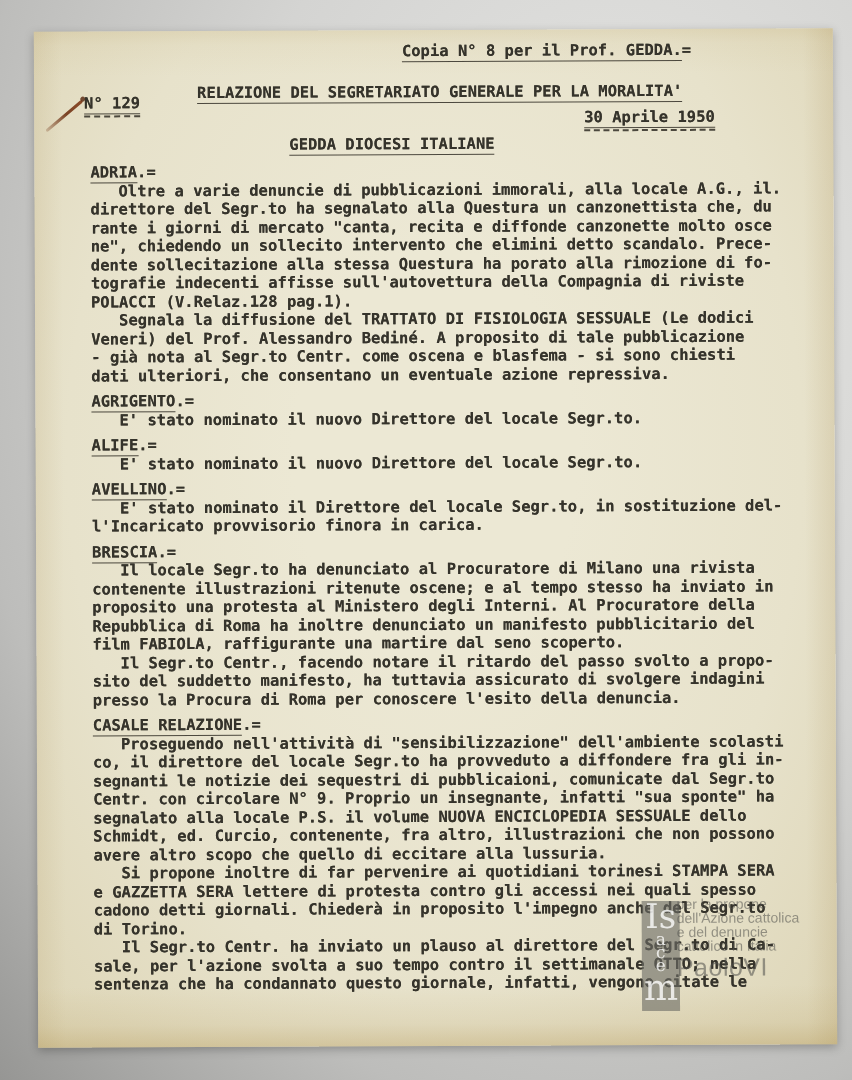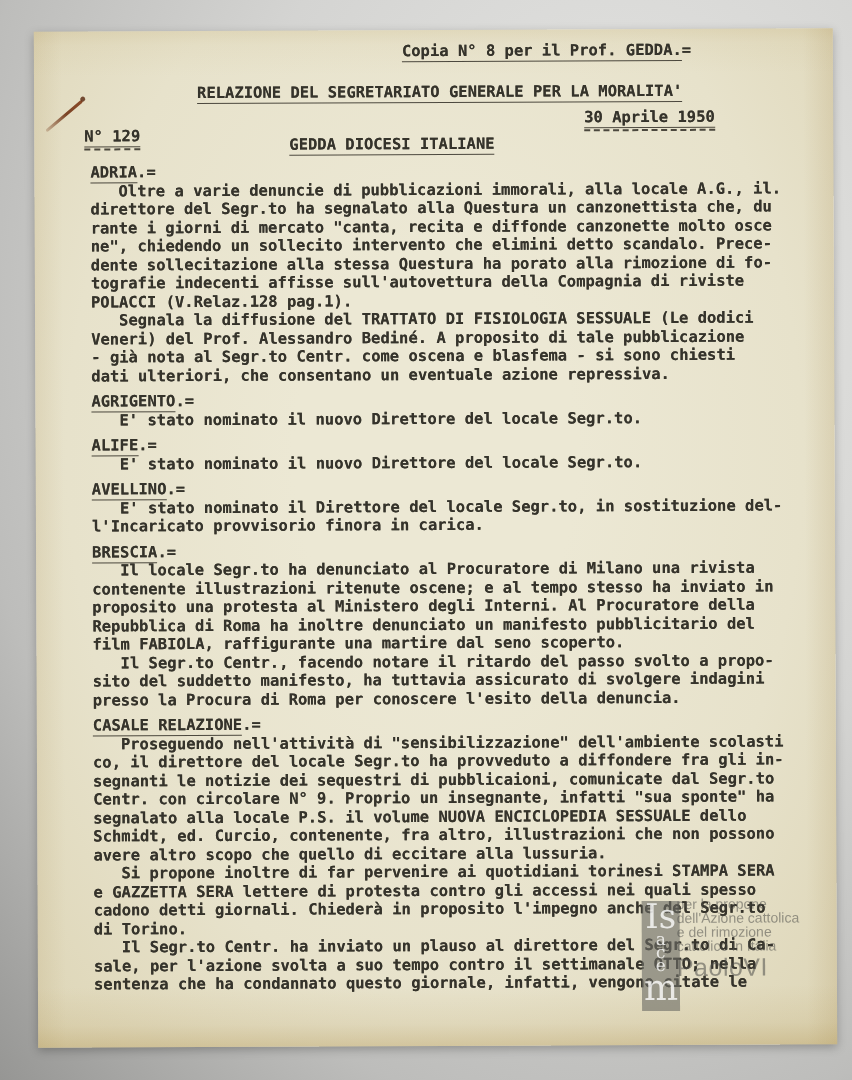--- a/index.html
+++ b/index.html
@@ -26,21 +26,21 @@
     box-shadow:0 3px 10px rgba(0,0,0,0.25);
     color:#35332b;
   }
   .ink{ color:#35332b; font-weight:bold; text-shadow:0 0 0.6px rgba(46,43,35,0.75); }
   
   .hline{ position:absolute; font-size:15.5px; line-height:18px; white-space:pre; }
   .u{ border-bottom:1.7px solid rgba(48,45,36,0.85); padding-bottom:1px; }
   .dashed{ display:inline-block; border-bottom:2.2px dashed rgba(48,45,36,0.85); padding-bottom:3px; }
   #copy-line{ left:368px; top:12px; }
   #report-title{ left:163px; top:53px; }
-  #report-number{ left:50px; top:96px; }
+  #report-number{ left:50px; top:63px; }
   #report-date{ left:550px; top:79px; }
   #doc-subtitle{ left:255px; top:105px; }
   
   #content{ position:absolute; left:56px; top:132px; width:714px; }
   .section{ margin-top:7px; }
   .section:first-child{ margin-top:0; }
   .sec-head{ font-size:15.5px; line-height:18.5px; }
   .para{ font-size:15.5px; line-height:18.5px; white-space:pre-wrap; margin:0; }
   
   #pen-mark{
@@ -159,20 +159,20 @@
       <div id="wm-logo">
         <span class="logo-letter ll-0">Is</span>
         <span class="logo-letter ll-1">a</span>
         <span class="logo-letter ll-2">c</span>
         <span class="logo-letter ll-3">e</span>
         <span class="logo-letter ll-4">m</span>
       </div>
       <div id="wm-text">
         <div class="wm-small">per la propone</div>
         <div class="wm-small">dell'Azione cattolica</div>
-        <div class="wm-small">e del rimozione</div>
+        <div class="wm-small">e del denuncie</div>
         <div class="wm-small">cattolico in Italia</div>
         <div class="wm-big" id="wm-name">PaoloVI</div>
       </div>
     </div>
 
   </div>
 </div>
 
 </body></html>

